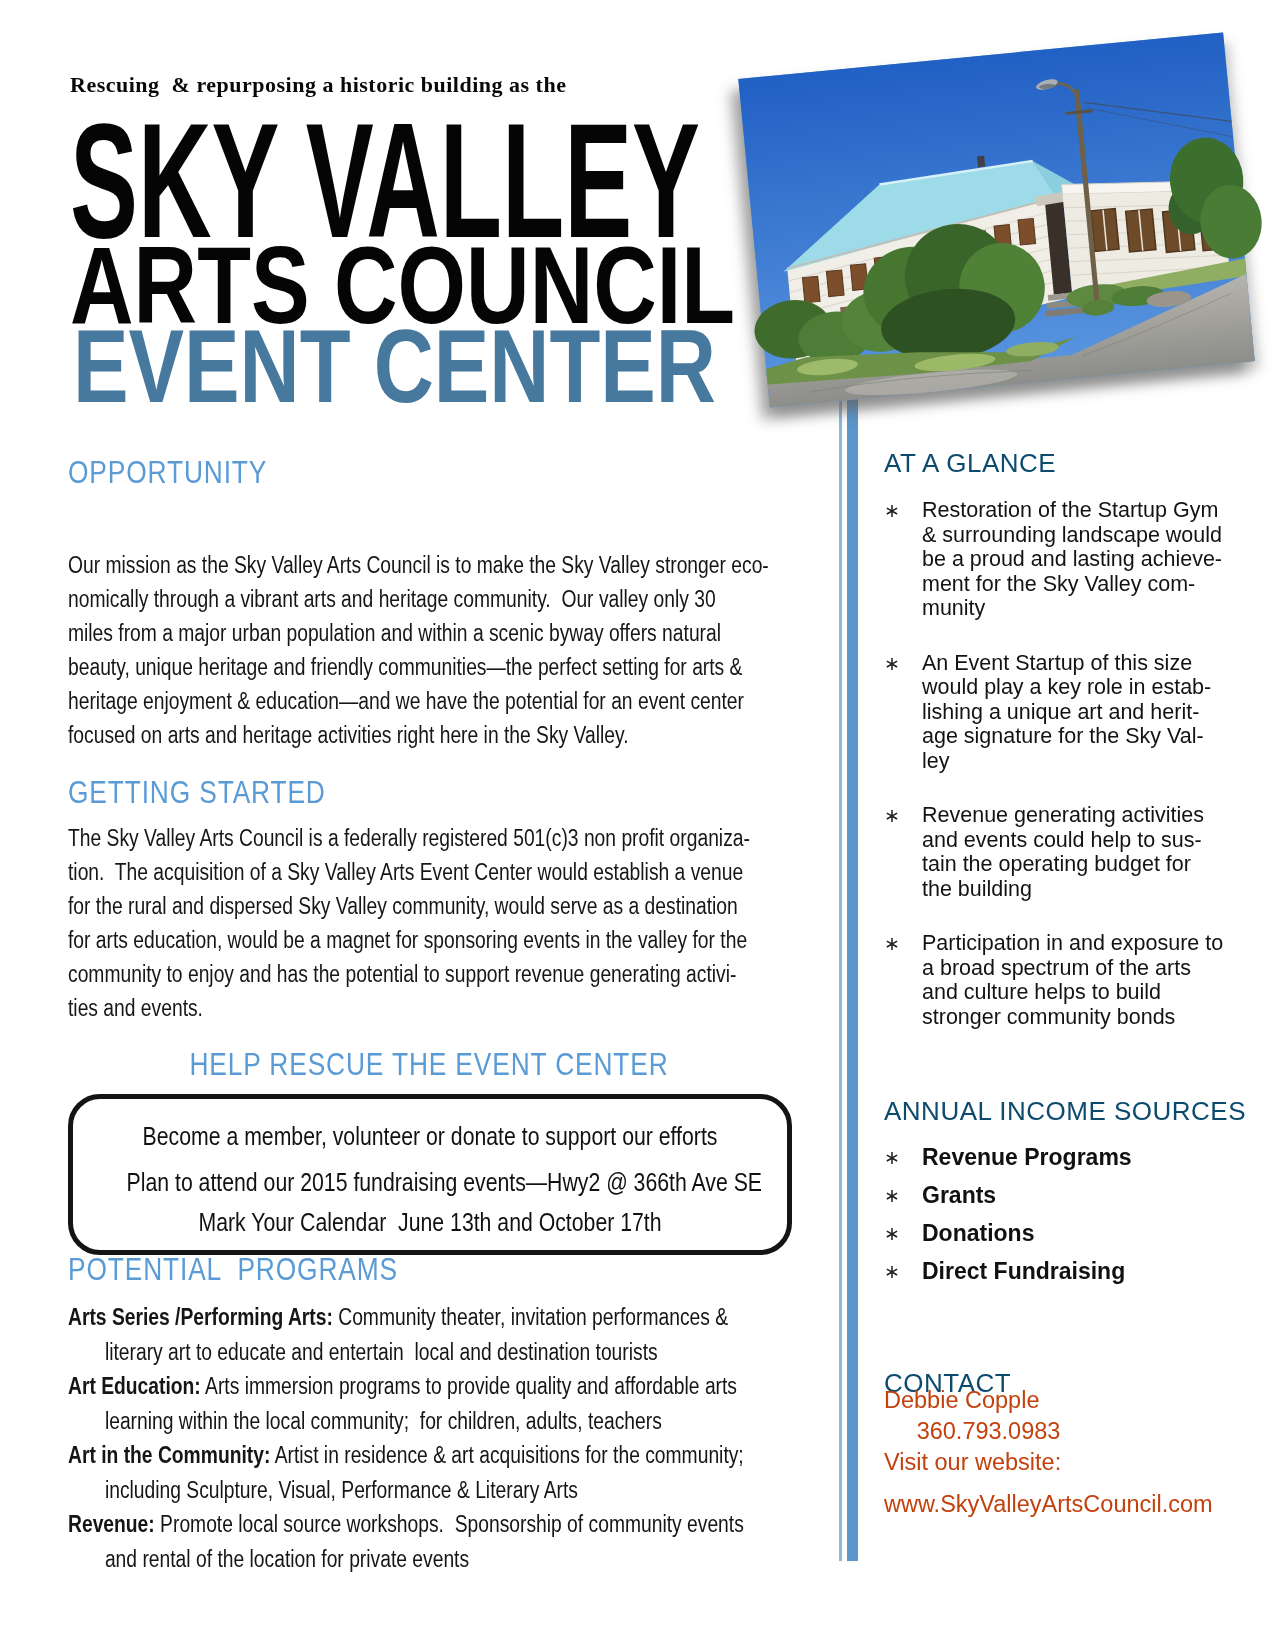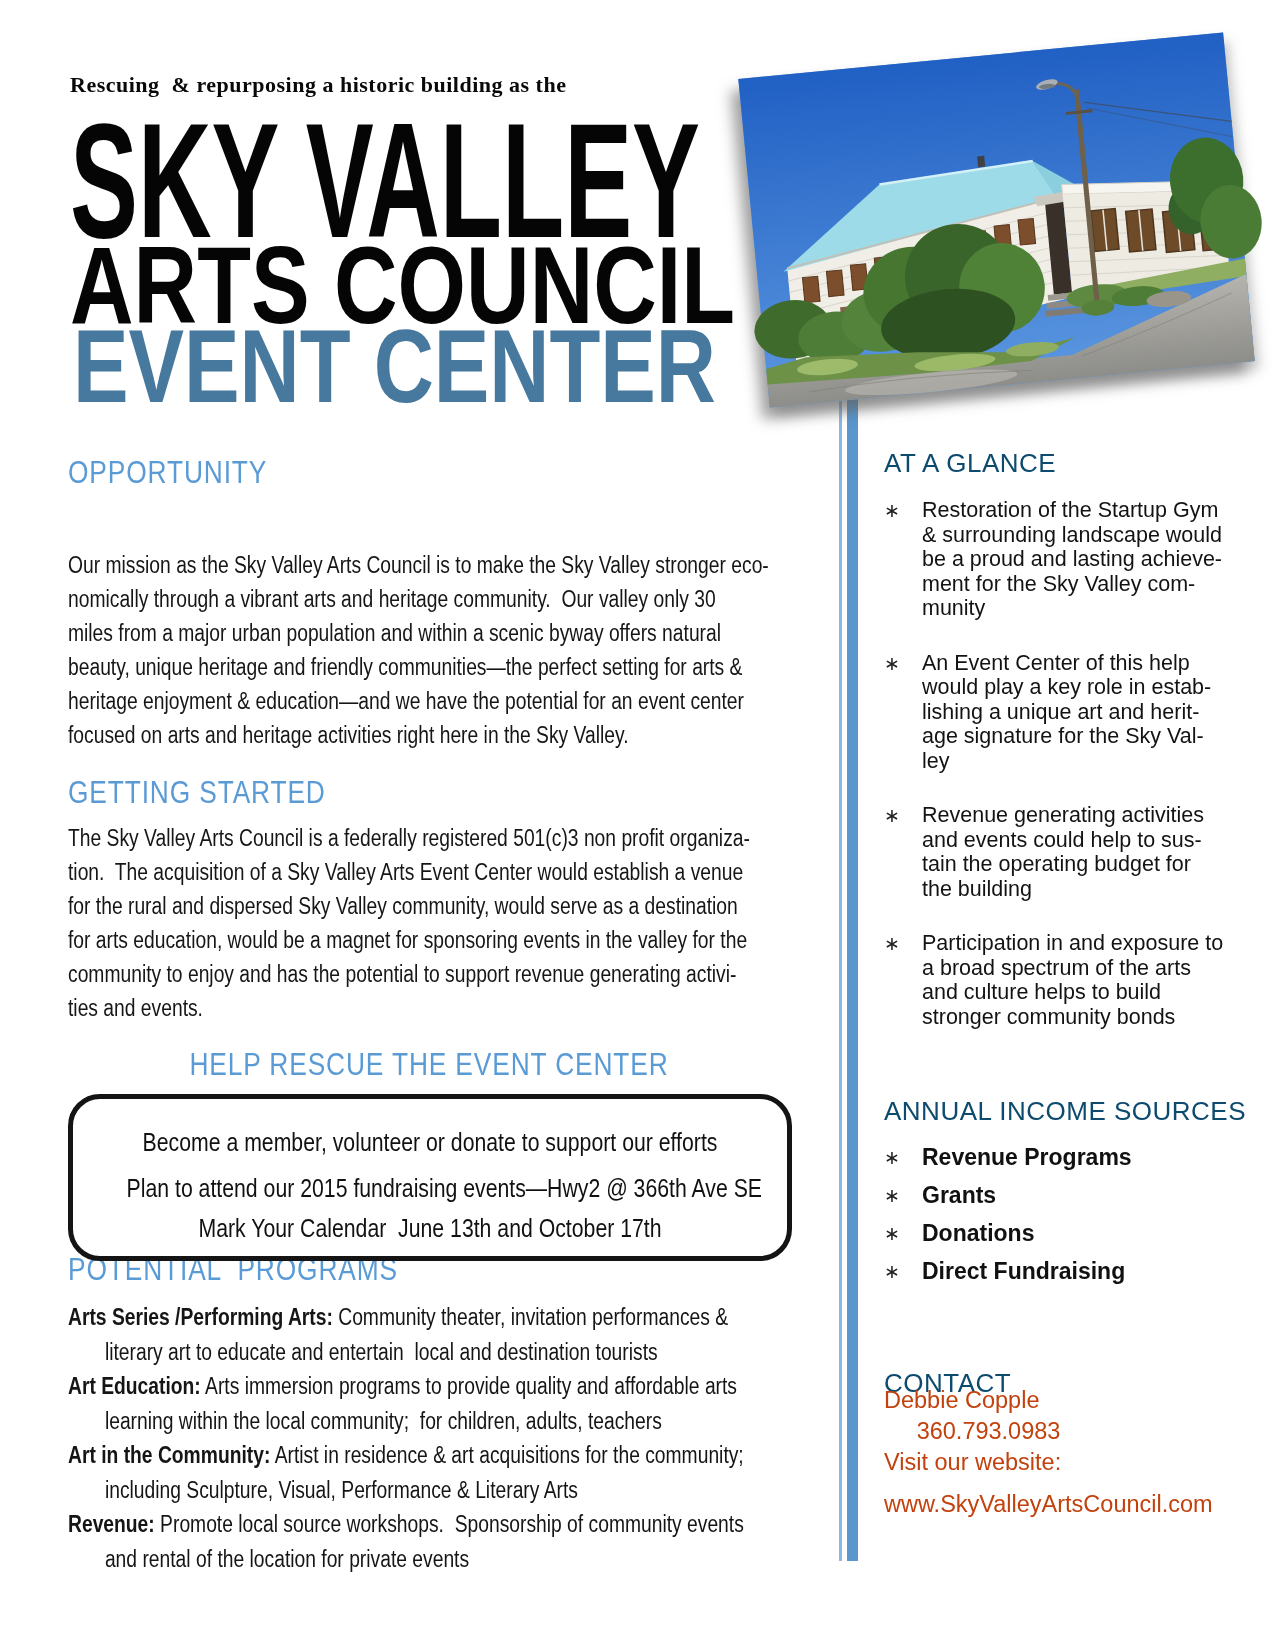--- a/index.html
+++ b/index.html
@@ -21,21 +21,21 @@
   .photo{left:753px;top:55px;width:487px;height:330px;transform:rotate(-5.5deg);z-index:3;
          box-shadow:-9px 11px 14px rgba(90,90,90,.55), 5px 9px 12px rgba(120,120,120,.35);background:#6f9fd2;}
   .photo svg{width:100%;height:100%;}
 
   
   .h-left{font-size:31px;color:#5b9bd5;letter-spacing:1px;transform:scaleX(.85);transform-origin:0 0;white-space:pre;}
   .h-center{font-size:31px;color:#5b9bd5;letter-spacing:1px;width:722px;text-align:center;transform:scaleX(.85);transform-origin:50% 0;white-space:pre;}
   .par{font-size:23.5px;line-height:34px;transform:scaleX(.82);transform-origin:0 0;color:#161616;}
   .par div{white-space:pre;}
 
-  .callout{left:68px;top:1094px;width:714px;height:134px;border:5px solid #141414;border-radius:32px;padding-top:23px;z-index:2;background:transparent;}
+  .callout{left:68px;top:1094px;width:714px;height:134px;border:5px solid #141414;border-radius:32px;padding-top:17px;z-index:2;background:transparent;}
   .box-line{font-size:25px;line-height:40px;text-align:center;transform:scaleX(.85);transform-origin:50% 0;white-space:pre;color:#111;}
   .box-line:nth-child(2){margin-top:6px;}
 
   .prog{font-size:23.5px;line-height:34.5px;transform:scaleX(.82);transform-origin:0 0;color:#151515;}
   .prog .l1{white-space:pre;}
   .prog .l1 b{font-weight:bold;}
   .prog .l2{white-space:pre;padding-left:45px;}
 
   
   .side-head{font-size:26px;letter-spacing:.5px;color:#0c4a6e;}
@@ -235,21 +235,21 @@
         <div>Restoration of the Startup Gym</div>
         <div>&amp; surrounding landscape would</div>
         <div>be a proud and lasting achieve-</div>
         <div>ment for the Sky Valley com-</div>
         <div>munity</div>
       </div>
     </div>
     <div class="b-row">
       <span class="b-mark">∗</span>
       <div class="b-text">
-        <div>An Event Center of this help</div>
+        <div>An Event Startup of this size</div>
         <div>would play a key role in estab-</div>
         <div>lishing a unique art and herit-</div>
         <div>age signature for the Sky Val-</div>
         <div>ley</div>
       </div>
     </div>
     <div class="b-row">
       <span class="b-mark">∗</span>
       <div class="b-text">
         <div>Revenue generating activities</div>

